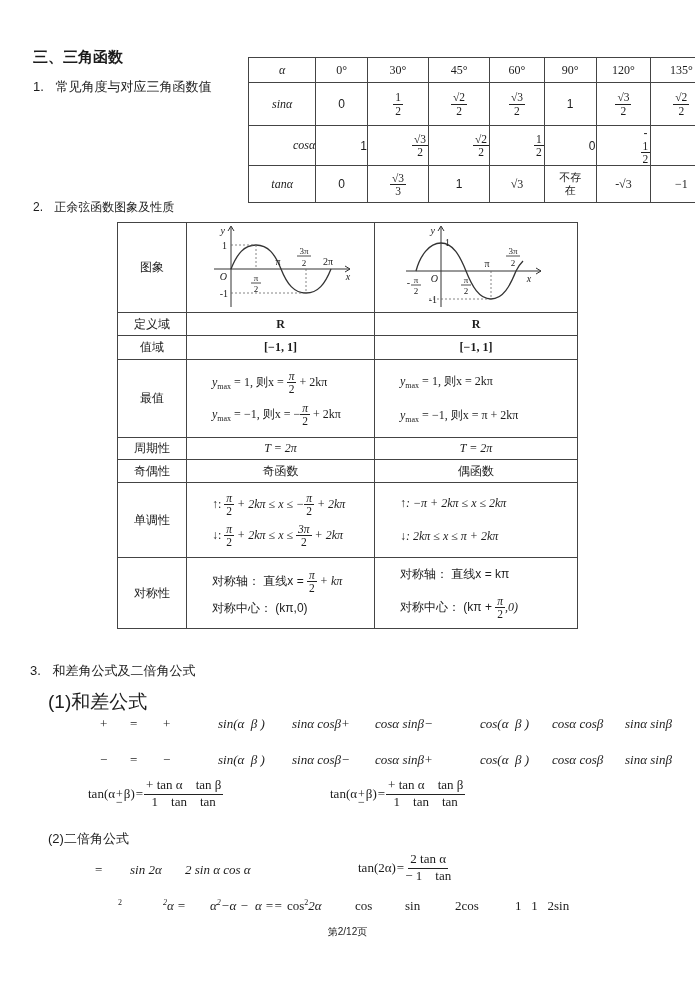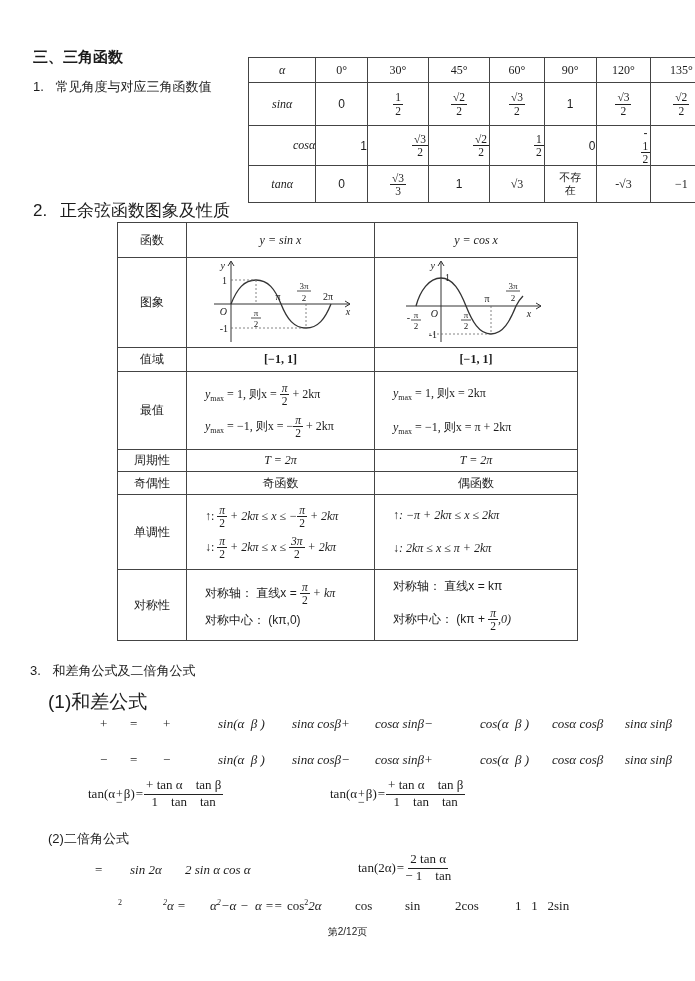--- a/index.html
+++ b/index.html
@@ -27,21 +27,21 @@
   .t1 tr.r-tan td{height:36px;}
   .t1 .lblc{font-family:"Liberation Serif",serif;font-style:italic;}
   .cjk-wrap{display:inline-block;width:26px;font-size:11px;line-height:1.15;word-break:break-all;}
   
   .t2{position:absolute;left:117px;top:222px;}
   .t2 td{border:1px solid #444;font-size:12px;vertical-align:middle;padding:0;}
   .t2 .lab{text-align:center;width:68px;}
   .t2 .c-sin{width:175px;text-align:center;}
   .t2 .c-cos{width:190px;text-align:center;}
   .t2 td.left{text-align:left;padding:2px 6px;}
-  .fl{margin:6px 12px;font-size:12px;}
+  .fl{margin:6px 19px;font-size:12px;}
   sub{font-size:8px;}
   sup{font-size:8px;}
   
   .line{position:absolute;font-size:13px;}
   .seg{position:absolute;top:0;font-size:13px;}
   .frac2{display:inline-flex;flex-direction:column;align-items:center;
          line-height:1.15;font-size:13px;font-family:"Liberation Serif",serif;vertical-align:middle;}
   .frac2 .fn{border-bottom:1px solid #222;padding:0 2px 1px;}
   .pm{display:inline-flex;flex-direction:column;align-items:center;
       line-height:.7;font-size:12px;position:relative;top:4px;}
@@ -159,32 +159,27 @@
     <td class="m">−1</td>
     <td><span>-</span><span class="frac">
             <span class="fn">√3</span>
             <span class="fd">3</span>
           </span></td>
     <td>0</td>
   </tr>
 </tbody>
   </table>
 
-<div class="abs" style="left:33px;top:199px;font-size:17px;text-align:center;">
+<div class="abs" style="left:33px;top:199px;font-size:12px;text-align:center;">
   <span>2.</span>
   <span style="margin-left:8px;">正余弦函数图象及性质</span>
 </div>
 
 <table class="t2">
   <tbody>
-      <tr style="height:35px;">
-    <td class="lab">函数</td>
-    <td class="c-sin m it">y = sin x</td>
-    <td class="c-cos m it">y = cos x</td>
-  </tr>
   <tr style="height:87px;">
     <td class="lab">图象</td>
     <td class="c-sin">
       <svg width="150" height="86" viewBox="0 0 150 86">
         <line x1="25" y1="4" x2="25" y2="84" stroke="#333" stroke-width="1"></line>
         <path d="M22,8 L25,3 L28,8" fill="none" stroke="#333" stroke-width="1"></path>
         <line x1="8" y1="46" x2="144" y2="46" stroke="#333" stroke-width="1"></line>
         <path d="M139,43 L144,46 L139,49" fill="none" stroke="#333" stroke-width="1"></path>
         <path d="M25,46 C31,31 38,22 50,22 C62,22 69,31 75,46 C81,61 88,70 100,70 C112,70 119,61 125,46" fill="none" stroke="#333" stroke-width="1.3"></path>
         <line x1="25" y1="22" x2="50" y2="22" stroke="#666" stroke-width="0.8" stroke-dasharray="2,2"></line>
@@ -227,20 +222,25 @@
         <text x="65" y="71" font-size="9" text-anchor="middle">2</text>
         <text x="86" y="44" font-size="10" text-anchor="middle">π</text>
         <text x="112" y="31" font-size="9" text-anchor="middle">3π</text>
         <line x1="105" y1="33" x2="119" y2="33" stroke="#222" stroke-width="0.8"></line>
         <text x="112" y="43" font-size="9" text-anchor="middle">2</text>
         <text x="36" y="80" font-size="10" text-anchor="end">-1</text>
         <text x="128" y="59" font-size="10" font-style="italic" text-anchor="middle">x</text>
       </svg>
     </td>
   </tr>
+  <tr style="height:23px;">
+    <td class="lab">定义域</td>
+    <td class="c-sin m b">R</td>
+    <td class="c-cos m b">R</td>
+  </tr>
   <tr style="height:24px;">
     <td class="lab">值域</td>
     <td class="c-sin m b">[−1, 1]</td>
     <td class="c-cos m b">[−1, 1]</td>
   </tr>
   <tr style="height:78px;">
     <td class="lab">最值</td>
     <td class="c-sin left">
       <div class="fl"><span class="m it">y</span><sub class="m">max</sub><span class="m pre"> = 1, 则x = </span><span class="frac">
               <span class="fn it">π</span>

